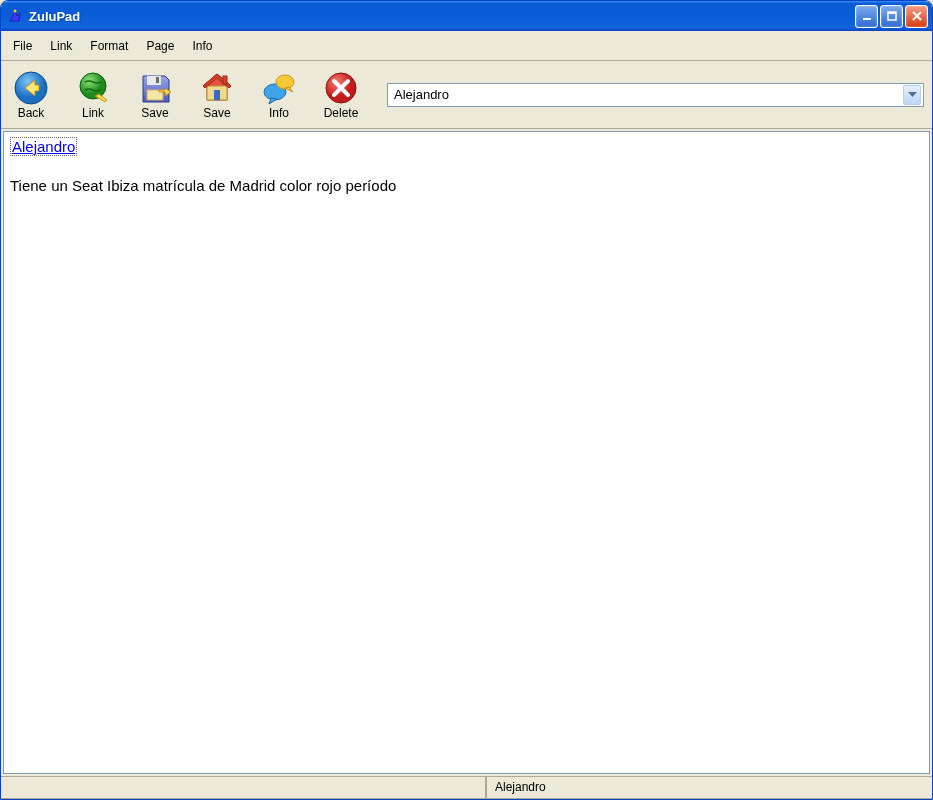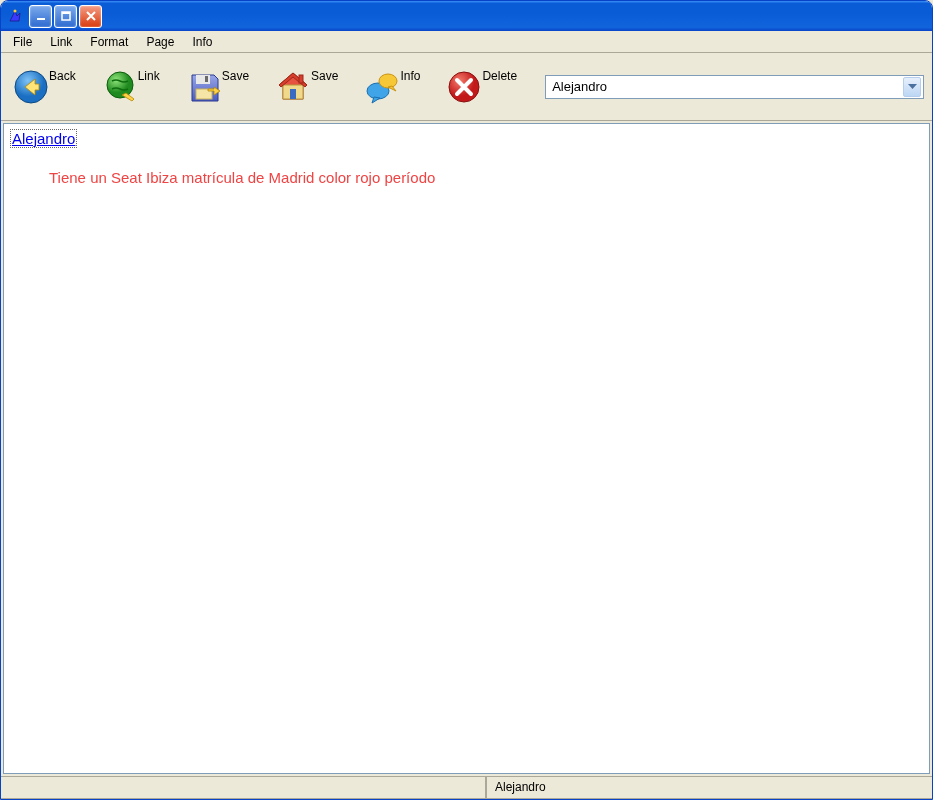--- a/index.html
+++ b/index.html
@@ -49,21 +49,21 @@
     cursor: pointer;
     box-shadow: inset 0 0 2px rgba(255,255,255,0.6);
   }
   .win-btn.min, .win-btn.max {
     background: linear-gradient(to bottom, #7ba9ec, #2d6bd0);
   }
   .win-btn.close {
     background: linear-gradient(to bottom, #f59b84, #d83b0c);
   }
   .menubar {
-    height: 22px;
+    height: 30px;
     background: #ece9d8;
     border-bottom: 1px solid #aca899;
     display: flex;
     align-items: center;
     padding: 0 4px;
     gap: 2px;
   }
   .menubar .menu-item {
     padding: 2px 8px;
     cursor: pointer;
@@ -73,22 +73,22 @@
     height: 68px;
     background: #ece9d8;
     border-bottom: 1px solid #aca899;
     display: flex;
     align-items: center;
     padding: 4px 8px;
     gap: 18px;
   }
   .tool-btn {
     display: flex;
-    flex-direction: row;
-    align-items: flex-start;
+    flex-direction: column;
+    align-items: center;
     gap: 0;
     cursor: pointer;
     padding: 2px 4px;
     min-width: 44px;
   }
   .tool-btn .icon {
     width: 36px; height: 36px;
     display: flex; align-items: center; justify-content: center;
   }
   .tool-btn .label {
@@ -135,22 +135,21 @@
   }
   .content a.page-link {
     color: #0000ee;
     text-decoration: underline;
     border: 1px dotted #666;
     padding: 0 1px;
     cursor: pointer;
   }
   .content .body-text {
     margin-top: 22px;
-    color: #ef4444;
-    margin-left: 39px;
+    color: #000000;
   }
   .statusbar {
     height: 23px;
     background: #ece9d8;
     border-top: 1px solid #aca899;
     display: flex;
     align-items: stretch;
   }
   .status-cell {
     border: 1px solid #aca899;
@@ -166,20 +165,21 @@
 
 <div class="window">
 
   <div class="titlebar">
     <span class="app-icon">
       <svg width="16" height="16" viewBox="0 0 16 16">
         <path d="M3 13 L8 3 L10 8 L13 5 L12 13 Z" fill="#3a3aff" stroke="#1a1a88" stroke-width="0.8"></path>
         <circle cx="8" cy="3" r="1.5" fill="#ffcc33"></circle>
       </svg>
     </span>
+    <span class="title">ZuluPad</span>
     <div class="win-controls">
       <div class="win-btn min">
         <svg width="10" height="10">
             <rect x="1" y="7" width="8" height="2" fill="#fff"></rect>
           </svg>
       </div>
       <div class="win-btn max">
         <svg width="10" height="10">
             <rect x="1" y="1" width="8" height="8" fill="none" stroke="#fff" stroke-width="1.5"></rect>
             <rect x="1" y="1" width="8" height="2" fill="#fff"></rect>

